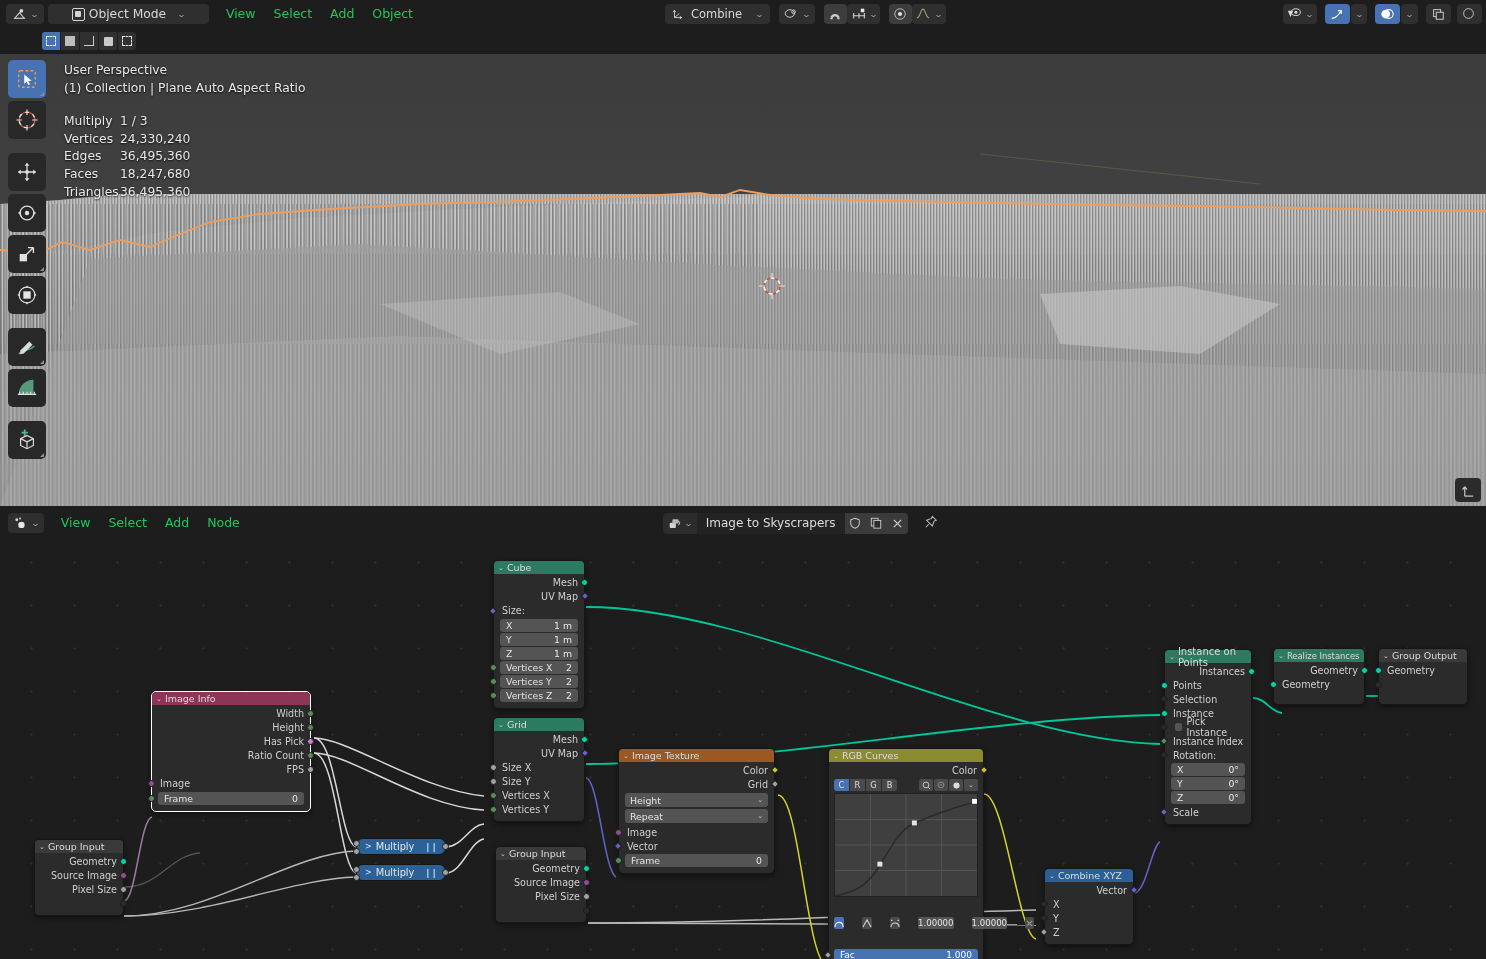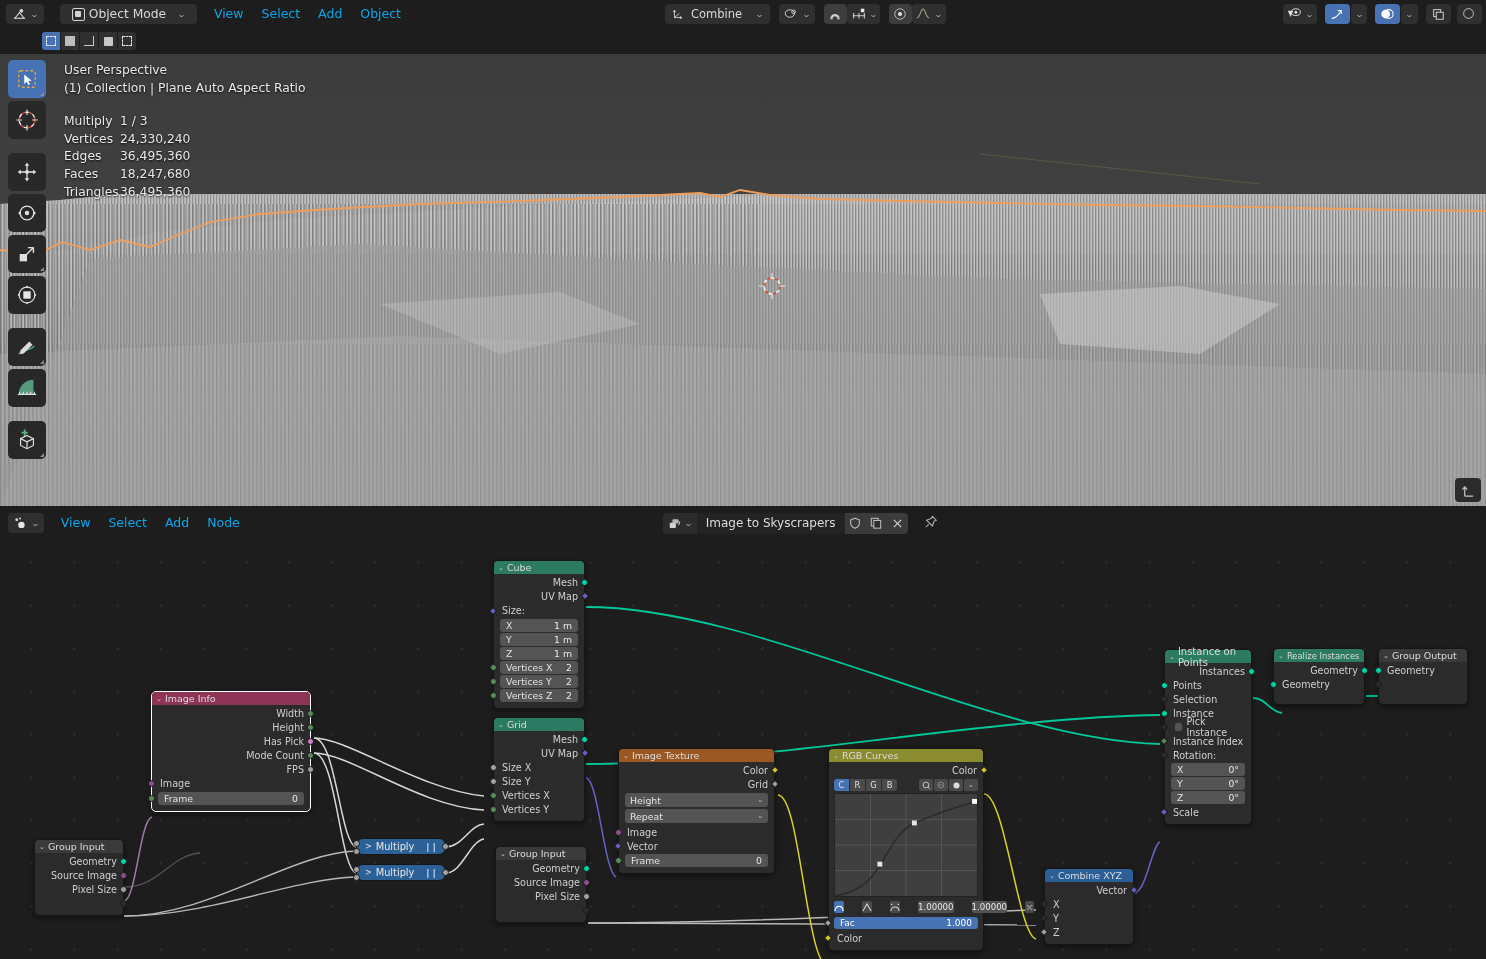--- a/index.html
+++ b/index.html
@@ -8,21 +8,21 @@
   body { position:relative; }
 
   
   #topbar { position:absolute; left:0; top:0; width:1486px; height:28px;
     background:#1d1d1d; display:flex; align-items:center; }
   #topbar2 { position:absolute; left:0; top:28px; width:1486px; height:26px;
     background:#1d1d1d; display:flex; align-items:center; padding-left:42px; }
   .hdr-btn { height:20px; display:flex; align-items:center; gap:4px;
     background:#2f2f2f; border-radius:4px; padding:0 6px; margin-left:5px;
     color:#d8d8d8; font-size:11.5px; }
-  .hdr-plain { color:#0ea5e9; font-size:12.5px; padding:0 9px; line-height:28px; }
+  .hdr-plain { color:#22c55e; font-size:12.5px; padding:0 9px; line-height:28px; }
   .chev { font-size:8px; color:#a5a5a5; transform:scaleX(1.4); }
   .icn { width:15px; height:15px; display:inline-block; position:relative; }
 
   .mode-sq { width:13px; height:13px; border:1.6px solid #d3d3d3; border-radius:2px;
     position:relative; }
   .mode-sq:after { content:""; position:absolute; inset:2.5px; background:#d3d3d3; border-radius:1px; }
 
   
   .selmode { display:flex; gap:1px; }
   .selmode div { width:18px; height:18px; background:#303030; display:flex;
@@ -130,21 +130,21 @@
   .curvebox { margin:2px 5px; background:#3b3b3b; border:1px solid #222;
     position:relative; }
   .curve-tabs { display:flex; gap:1px; margin:2px 5px; align-items:center; }
   .ctab { width:15px; height:12px; background:#4a4a4a; color:#e0e0e0;
     font-size:8.3px; display:flex; align-items:center; justify-content:center; }
   .ctab.on { background:#4772b3; }
   .ctab:first-child { border-radius:3px 0 0 3px;} .ctab:nth-child(4){border-radius:0 3px 3px 0;}
   .cbtns { margin-left:auto; display:flex; gap:1px; }
   .cbtn { width:14px;height:12px; background:#4a4a4a; border-radius:2px;
     display:flex;align-items:center;justify-content:center; color:#cfcfcf; font-size:8px;}
-  .crow2 { display:flex; gap:18px; margin:4px 5px; align-items:flex-end; }
+  .crow2 { display:flex; gap:18px; margin:20px 5px; align-items:flex-end; }
   .cnum { flex:1; height:12px; background:#545454; border-radius:2px;
     color:#e6e6e6; font-size:8.6px; display:flex; align-items:center;
     justify-content:center; }
   .facbar { margin:2px 5px; height:12px; background:#4772b3; border-radius:3px;
     display:flex; align-items:center; justify-content:space-between;
     padding:0 6px; font-size:9px; color:#fff; }
 
   .wire { position:absolute; left:0; top:0; width:1486px; height:424px;
     pointer-events:none; }
   #corner-btn { position:absolute; right:5px; top:5px; width:26px; height:24px;
@@ -159,21 +159,21 @@
     <span class="icn">
       <svg width="15" height="15" viewBox="0 0 16 16">
         <circle cx="10" cy="4" r="2" fill="#d6d6d6"></circle>
         <path d="M3 12 L8 6 L13 12" stroke="#d6d6d6" stroke-width="1.2" fill="none"></path>
         <path d="M2 12 h12" stroke="#d6d6d6" stroke-width="1.2"></path>
       </svg>
     </span>
     <span class="chev">⌄</span>
   </div>
 
-  <div class="hdr-btn" style="margin-left:16px;padding:0 12px;">
+  <div class="hdr-btn" style="margin-left:4px;padding:0 24px;">
     <span class="mode-sq"></span>
     <span style="font-size:12.3px;">Object Mode</span>
     <span class="chev" style="margin-left:8px;">⌄</span>
   </div>
 
   <span class="hdr-plain" style="margin-left:8px;">View</span>
   <span class="hdr-plain">Select</span>
   <span class="hdr-plain">Add</span>
   <span class="hdr-plain">Object</span>
 
@@ -638,21 +638,21 @@
           </div>
         <div class="nrow out">
           <span>Height</span>
           <span class="sock r s-int"></span>
           </div>
         <div class="nrow out">
           <span>Has Pick</span>
           <span class="sock r s-bool"></span>
           </div>
         <div class="nrow out">
-          <span>Mode Count</span>
+          <span>Ratio Count</span>
           <span class="sock r s-int"></span>
           </div>
         <div class="nrow out">
           <span>FPS</span>
           <span class="sock r s-float"></span>
           </div>
         <div class="nrow" style="height:15px;">
           <span class="sock l s-img"></span>
           <span class="lbl-left">Image</span>
           </div>

